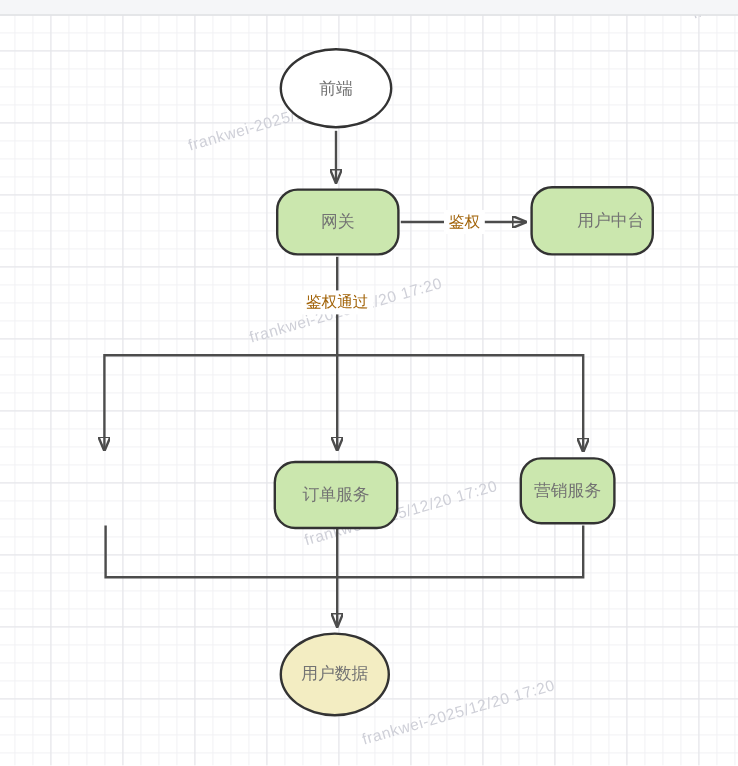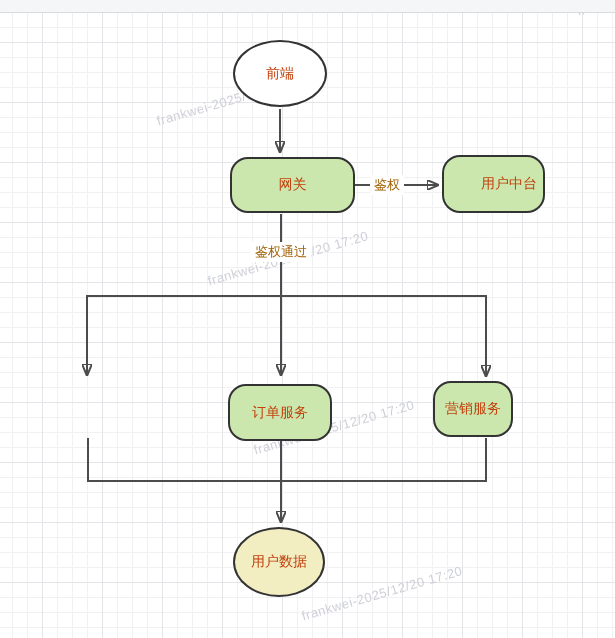--- a/index.html
+++ b/index.html
@@ -37,21 +37,21 @@
   .edges-layer {
     position:absolute; left:0; top:0; z-index:2;
   }
   .edges-layer path { fill:none; stroke:#4c4c4c; stroke-width:2; }
   .node {
     position:absolute;
     display:flex; align-items:center; justify-content:center;
     box-sizing:border-box;
     border:2px solid #333333;
     font-size:14px;
-    color:#c2410c;
+    color:#737373;
     z-index:3;
     background:#ffffff;
     text-align:center;
   }
   .node.rounded { border-radius:18px; background:#cbe7ae; }
   .node.ellipse { border-radius:50%; }
   .node.yellow { background:#f3edc2; }
   .edge-label {
     position:absolute;
     transform:translate(-50%,-50%);
@@ -88,21 +88,21 @@
     <path d="M281 296 L87 296 L87 375" marker-end="url(#arrow)"></path>
     <path d="M281 296 L281 375" marker-end="url(#arrow)"></path>
     <path d="M281 296 L486 296 L486 376" marker-end="url(#arrow)"></path>
     <path d="M88 438 L88 481 L281 481"></path>
     <path d="M486 438 L486 481 L281 481"></path>
     <path d="M281 438 L281 522" marker-end="url(#arrow)"></path>
   </svg>
 
   <div class="node ellipse" style="left:233px; top:40px;  width:94px;  height:67px;">前端</div>
 
-  <div class="node rounded" style="left:230px; top:157px; width:125px; height:56px;">网关</div>
+  <div class="node rounded" style="left:230px; top:157px; width:103px; height:56px;">网关</div>
 
   <div class="node rounded" style="left:442px; top:155px; width:103px; height:58px;padding-left:31px;">用户中台</div>
 
 
   <div class="node rounded" style="left:228px; top:384px; width:104px; height:57px;">订单服务</div>
 
   <div class="node rounded" style="left:433px; top:381px; width:80px; height:56px;">营销服务</div>
 
   <div class="node ellipse yellow" style="left:233px; top:527px; width:92px; height:70px;">用户数据</div>
 

